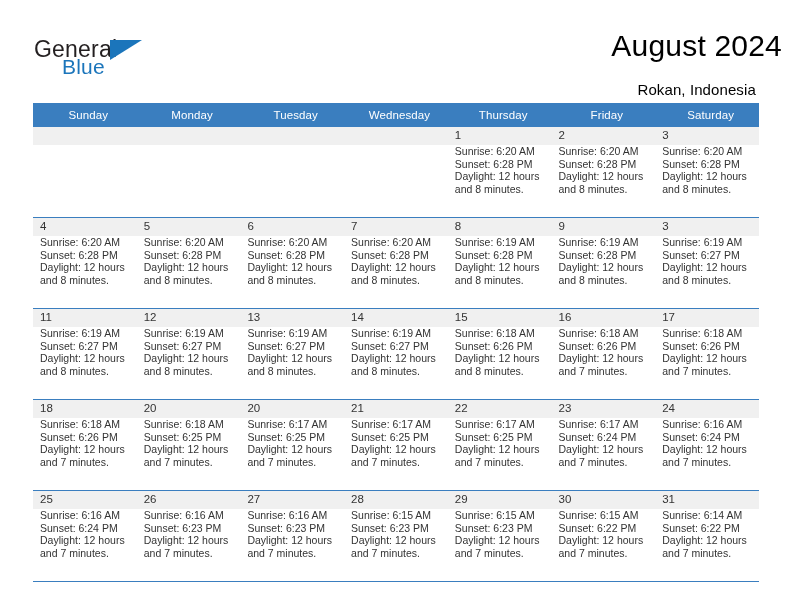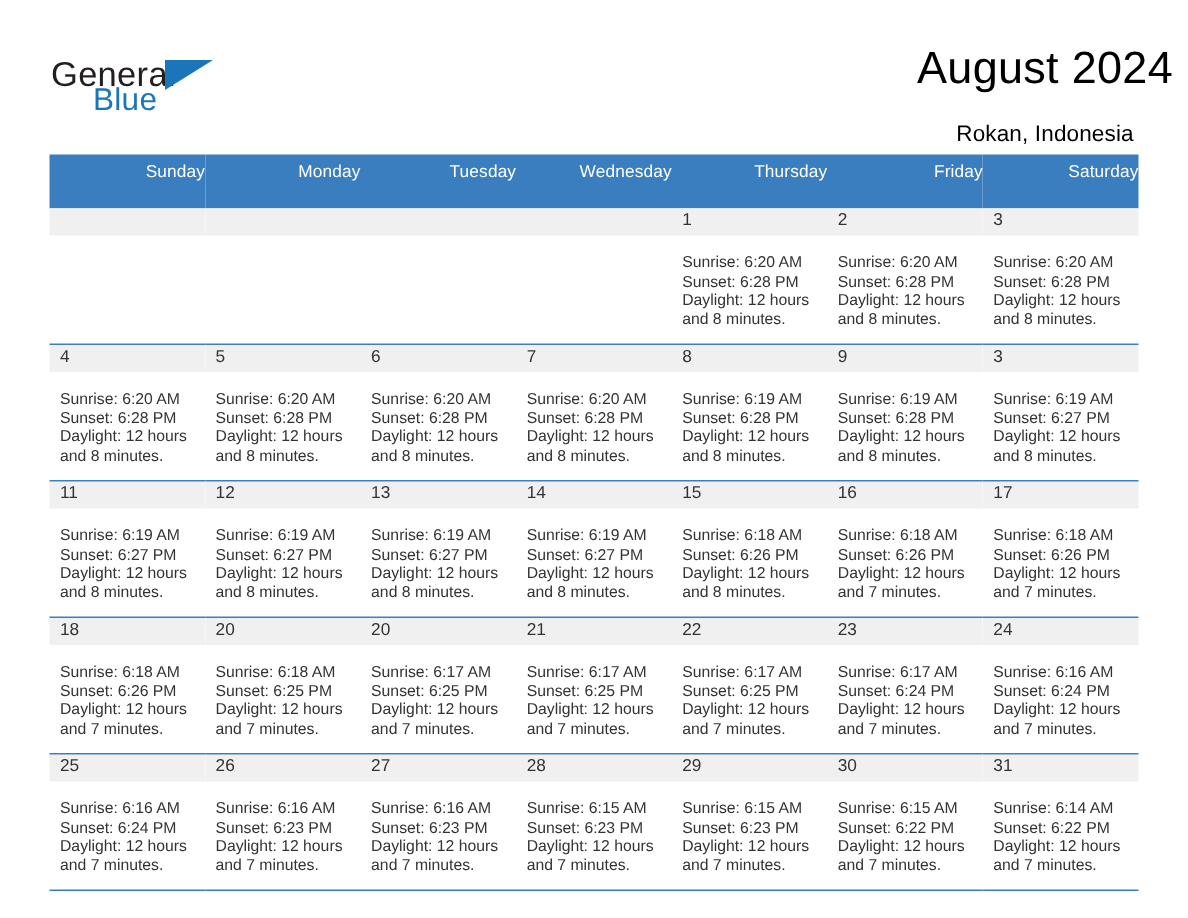--- a/index.html
+++ b/index.html
@@ -96,22 +96,22 @@
     border-collapse: collapse;
     table-layout: fixed;
   }
   .calendar col { width: 103.71px; }
 
   .weekday-row th {
     background: #3a7ebf;
     color: #ffffff;
     font-size: 11.5px;
     font-weight: normal;
-    text-align: right;
-    padding: 6px 0 18px 7px;
+    text-align: center;
+    padding: 6px 0 6px 7px;
     height: 12px;
     letter-spacing: 0.1px;
     border: none;
   }
 
   .cal-cell {
     vertical-align: top;
     padding: 0;
     height: 90px;
     border-bottom: 1.6px solid #3a7ebf;
@@ -124,21 +124,21 @@
     background: #f0f0f0;
     height: 18px;
     padding: 2px 0 0 7px;
     box-sizing: border-box;
     font-size: 11.5px;
     color: #333333;
   }
   .cal-cell.empty .daynum-band { background: #f0f0f0; }
 
   .cell-body {
-    padding: 12px 4px 0 7px;
+    padding: 0 4px 0 7px;
     font-size: 10.5px;
     line-height: 12.6px;
     color: #333333;
   }
   .cell-body div { white-space: nowrap; }
 </style>
 </head>
 <body>
 
 <div class="page">

